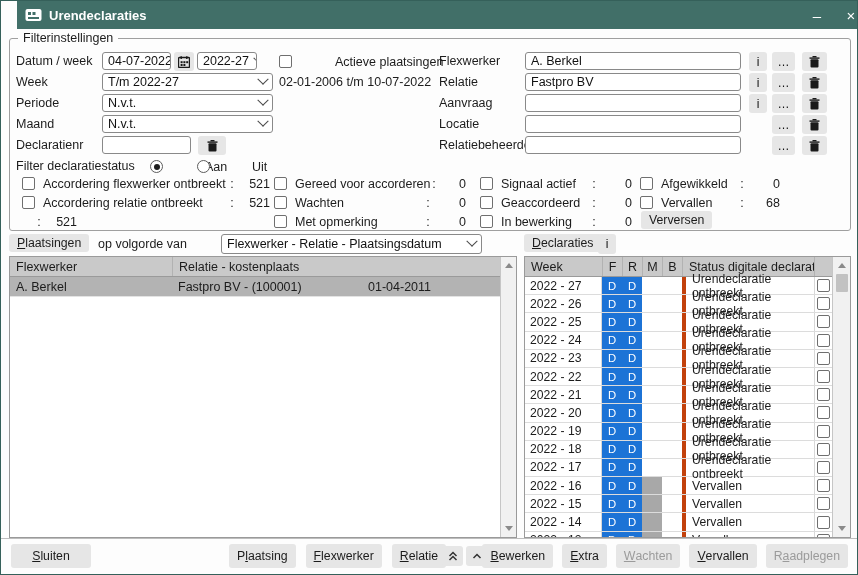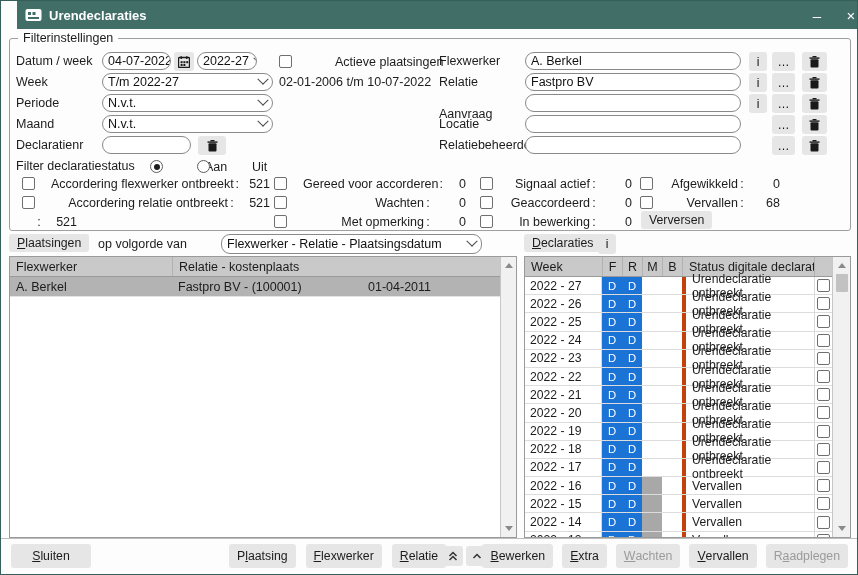--- a/index.html
+++ b/index.html
@@ -13,32 +13,32 @@
   .tb-buttons { margin-left:auto; display:flex; gap:6px; }
   .tb-btn { width:28px; height:22px; display:flex; align-items:center; justify-content:center; color:#fff; font-size:15px; cursor:pointer; }
 
   
   .groupbox { position:absolute; left:8px; top:37px; width:842px; height:193px; border:1px solid #9f9f9f; border-radius:3px; }
   .group-label { position:absolute; left:8px; top:-8px; background:#fdfdfd; padding:0 5px; font-size:12.5px; }
 
   .abs { position:absolute; }
   .frow { position:absolute; height:19px; display:flex; align-items:center;gap:36px; }
   .lbl { font-size:12.5px; color:#1c1c1c; white-space:nowrap; }
-  .input, .select { height:18px; background:#fff; border:1px solid #898989; border-radius:9px; font-size:12.5px; padding:0 5px; display:flex; align-items:center; color:#111; white-space:nowrap; overflow:hidden; }
+  .input, .select { height:18px; background:#fff; border:1px solid #898989; border-radius:3px; font-size:12.5px; padding:0 5px; display:flex; align-items:center; color:#111; white-space:nowrap; overflow:hidden; }
   .select { justify-content:space-between; }
   .chev { width:8px; height:8px; border-right:1.4px solid #4a4a4a; border-bottom:1.4px solid #4a4a4a; transform:rotate(45deg) translate(-2px,-2px); flex:none; margin-left:6px; }
   .sq-btn { height:19px; min-width:20px; background:#e6e6e6; border-radius:3px; display:flex; align-items:center; justify-content:center; cursor:pointer; font-size:12px; color:#111; padding:0 4px; }
   .checkbox { width:13px; height:13px; border:1px solid #6f6f6f; border-radius:2px; background:#fff; flex:none; }
   .radio { width:13px; height:13px; border:1px solid #5c5c5c; border-radius:50%; background:#fff; flex:none; position:relative; }
   .radio.sel::after { content:""; position:absolute; inset:2.5px; background:#1d1d1d; border-radius:50%; }
 
   
   .status-col { position:absolute; top:135px; }
   .status-item { display:flex; align-items:center; height:19px; }
-  .status-item .s-label { flex:1; margin-left:16px; white-space:nowrap;text-align:right; }
+  .status-item .s-label { flex:1; margin-left:8px; white-space:nowrap; }
   .status-item .s-colon { width:8px; text-align:center; }
   .status-item .s-value { width:34px; text-align:right; }
   .status-item.nobox .checkbox { visibility:hidden; }
   .btn { background:#e6e6e6; border-radius:3px; padding:0 8px; height:24px; font-size:12.3px; display:inline-flex; align-items:center; color:#1c1c1c; cursor:pointer; white-space:nowrap; }
   .btn.small { height:18px; }
   .btn.disabled { color:#9b9b9b; cursor:default; }
   u { text-decoration:underline; }
 
   
   .midbar-tab { position:absolute; top:233px; height:20px; }
@@ -182,21 +182,21 @@
     <div class="sq-btn abs" style="left:739px; top:34px; min-width:18px;">i</div>
     <div class="sq-btn abs" style="left:762px; top:34px; min-width:23px;">…</div>
     <div class="sq-btn abs" style="left:792px; top:34px; min-width:25px;">
       <svg class="trash-svg" width="11" height="12" viewBox="0 0 11 12">
           <rect x="1.5" y="3.2" width="8" height="8.3" rx="1" fill="#1a1a1a"></rect>
           <rect x="0.5" y="1.4" width="10" height="1.4" fill="#1a1a1a"></rect>
           <rect x="3.5" y="0" width="4" height="1.4" fill="#1a1a1a"></rect>
         </svg>
     </div>
 
-    <span class="lbl abs" style="left:429px; top:68px;">Aanvraag</span>
+    <span class="lbl abs" style="left:429px; top:57px;">Aanvraag</span>
     <div class="input abs" style="left:515px; top:55px; width:216px;"></div>
     <div class="sq-btn abs" style="left:739px; top:55px; min-width:18px;">i</div>
     <div class="sq-btn abs" style="left:762px; top:55px; min-width:23px;">…</div>
     <div class="sq-btn abs" style="left:792px; top:55px; min-width:25px;">
       <svg class="trash-svg" width="11" height="12" viewBox="0 0 11 12">
           <rect x="1.5" y="3.2" width="8" height="8.3" rx="1" fill="#1a1a1a"></rect>
           <rect x="0.5" y="1.4" width="10" height="1.4" fill="#1a1a1a"></rect>
           <rect x="3.5" y="0" width="4" height="1.4" fill="#1a1a1a"></rect>
         </svg>
     </div>

